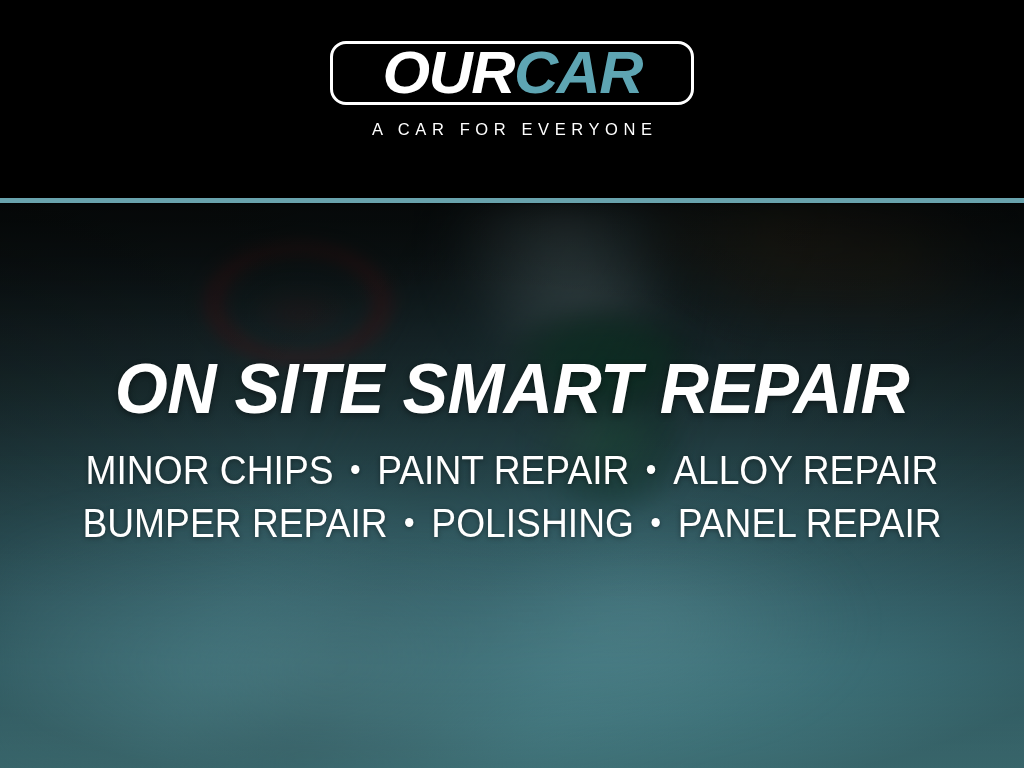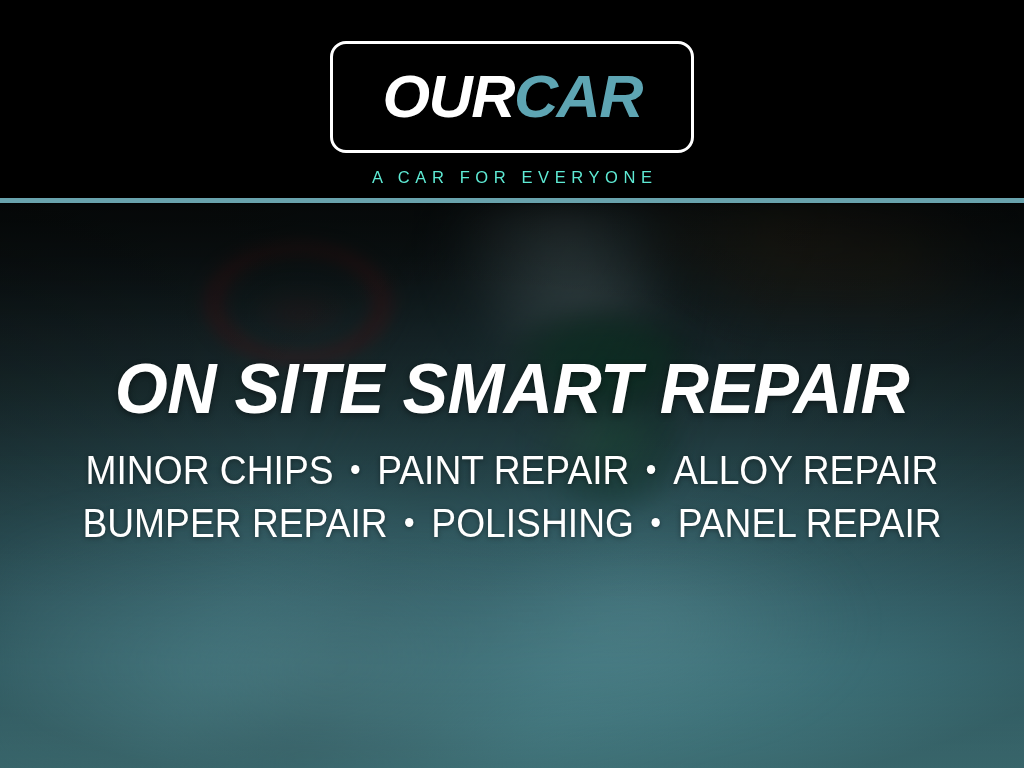--- a/index.html
+++ b/index.html
@@ -29,21 +29,21 @@
   #logo-lockup {
     position:absolute;
     left:0; right:0; top:0;
     display:flex;
     flex-direction:column;
     align-items:center;
   }
 
   #logo-box {
     margin-top:41px;
-    width:364px; height:112px;
+    width:364px; height:64px;
     border:3px solid #ffffff;
     border-radius:16px;
     background:#000;
     display:flex;
     align-items:center;
     justify-content:center;
     overflow:hidden;
   }
 
   #wordmark {
@@ -56,21 +56,21 @@
     white-space:nowrap;
     transform:scaleX(1.02);
   }
   #wordmark .w-our { color:#ffffff; }
   #wordmark .w-car { color:#5ea5b3; }
 
   #tagline {
     margin-top:15px;
     font-size:16.5px;
     font-weight:400;
-    color:#5eead4;
+    color:#ffffff;
     letter-spacing:5.6px;
     text-indent:5.6px;
     white-space:nowrap;
   }
 
   
   #divider {
     position:absolute;
     left:0; top:198px;
     width:1024px; height:5px;

